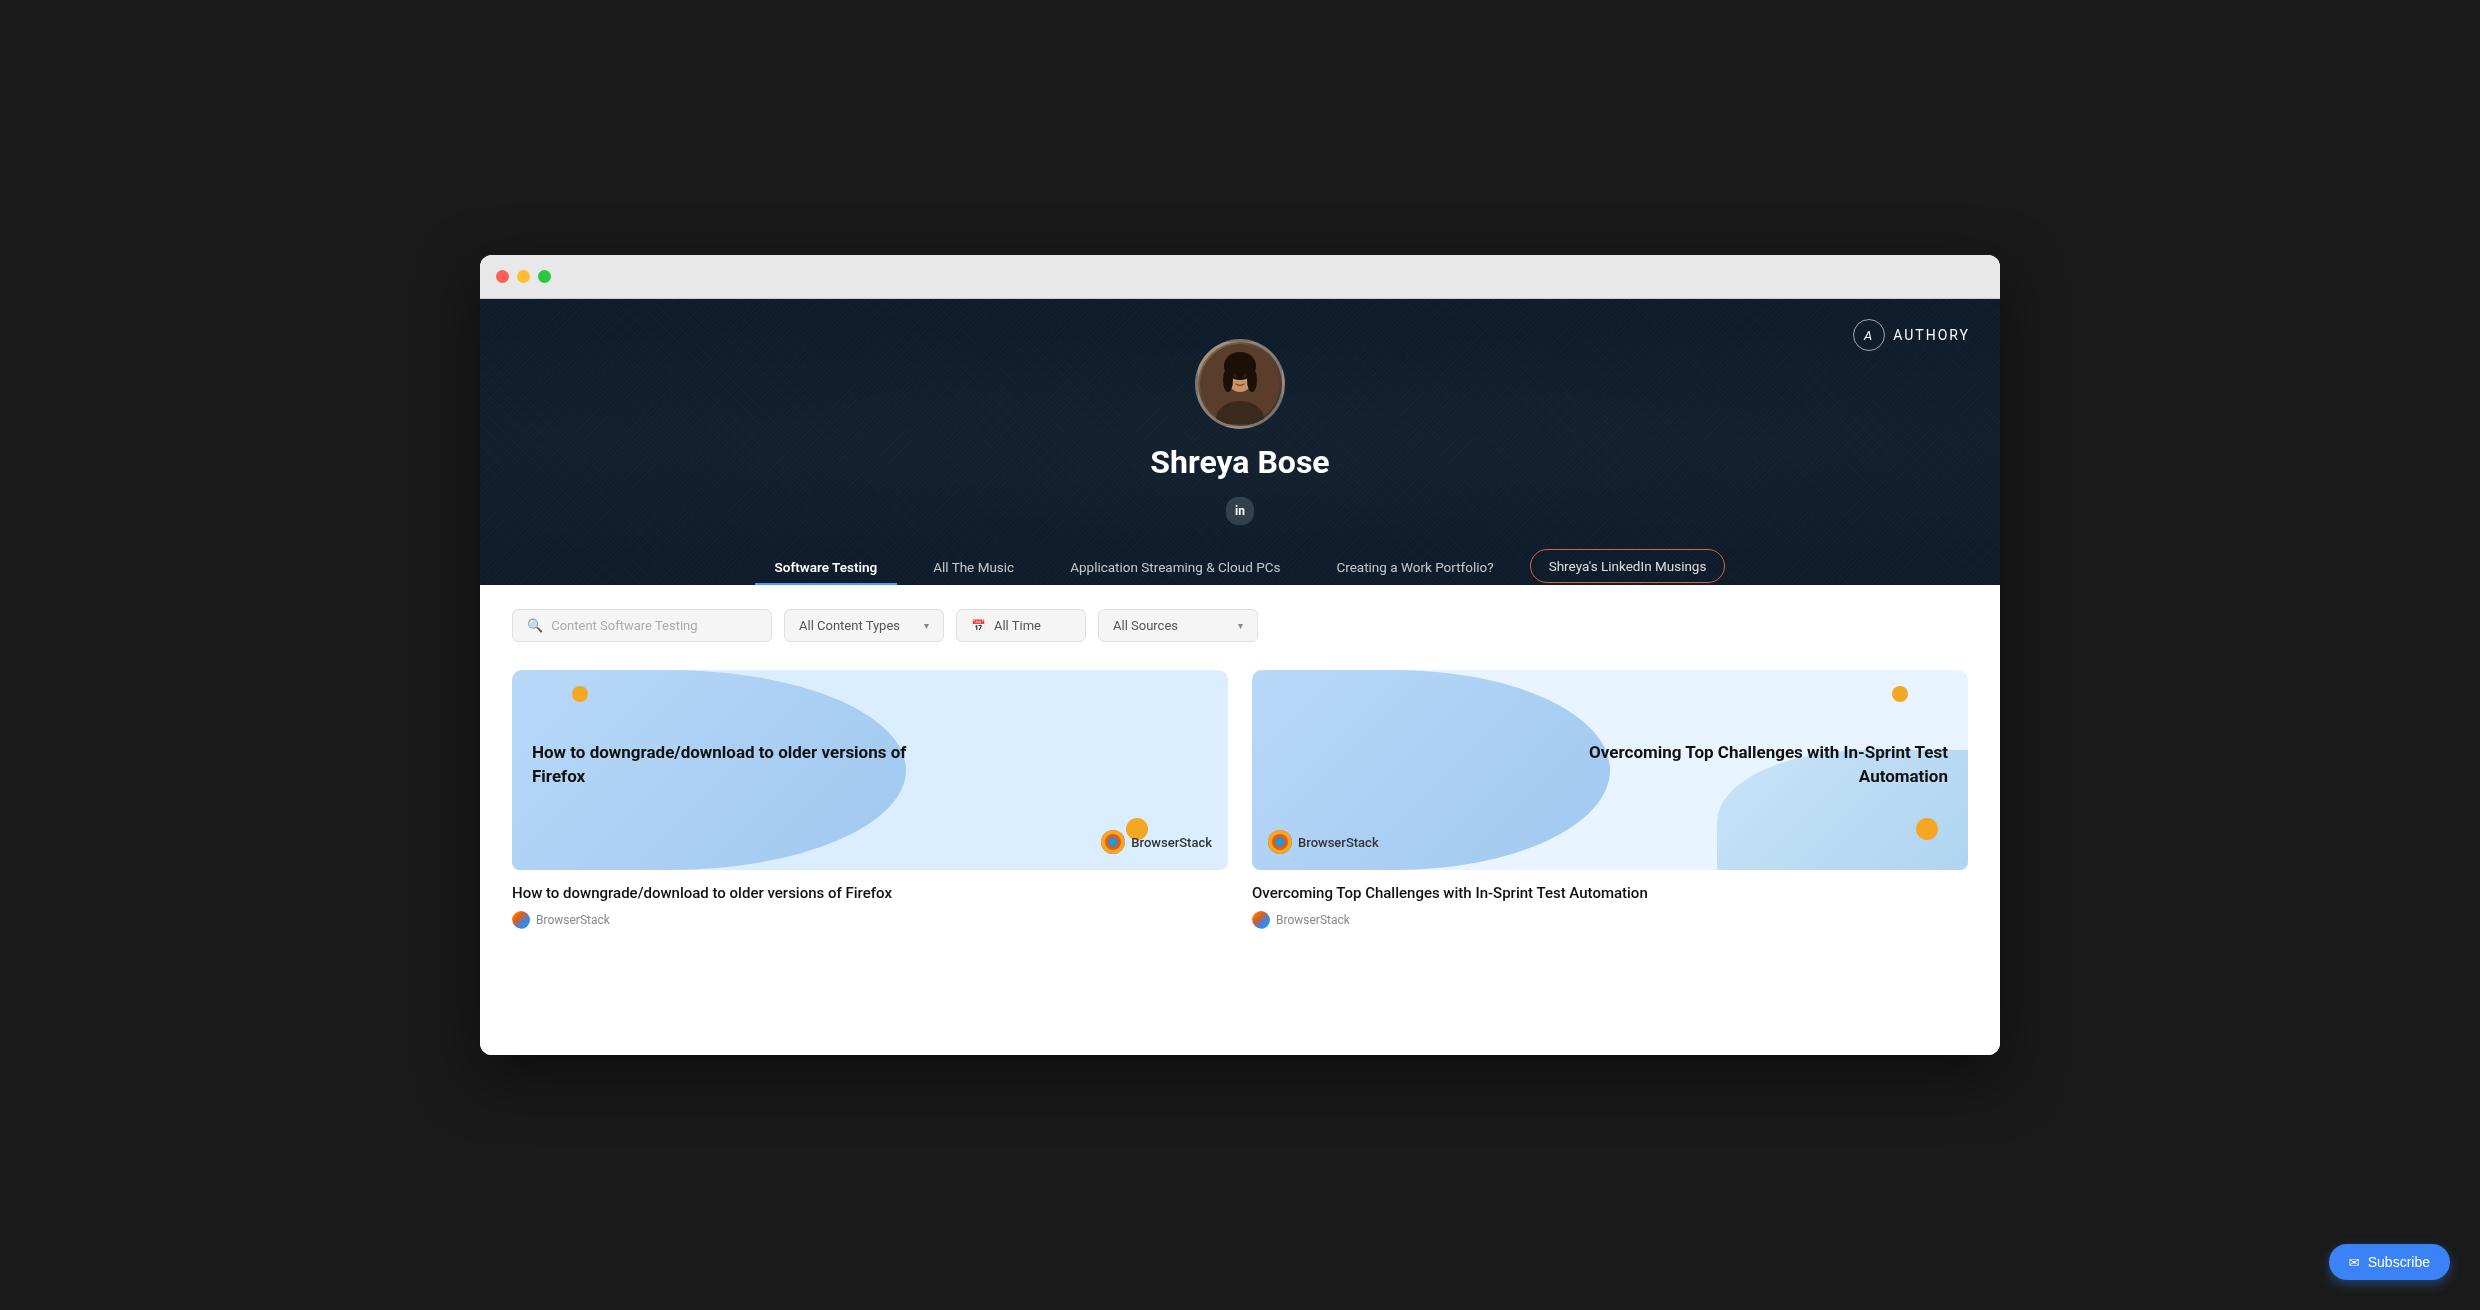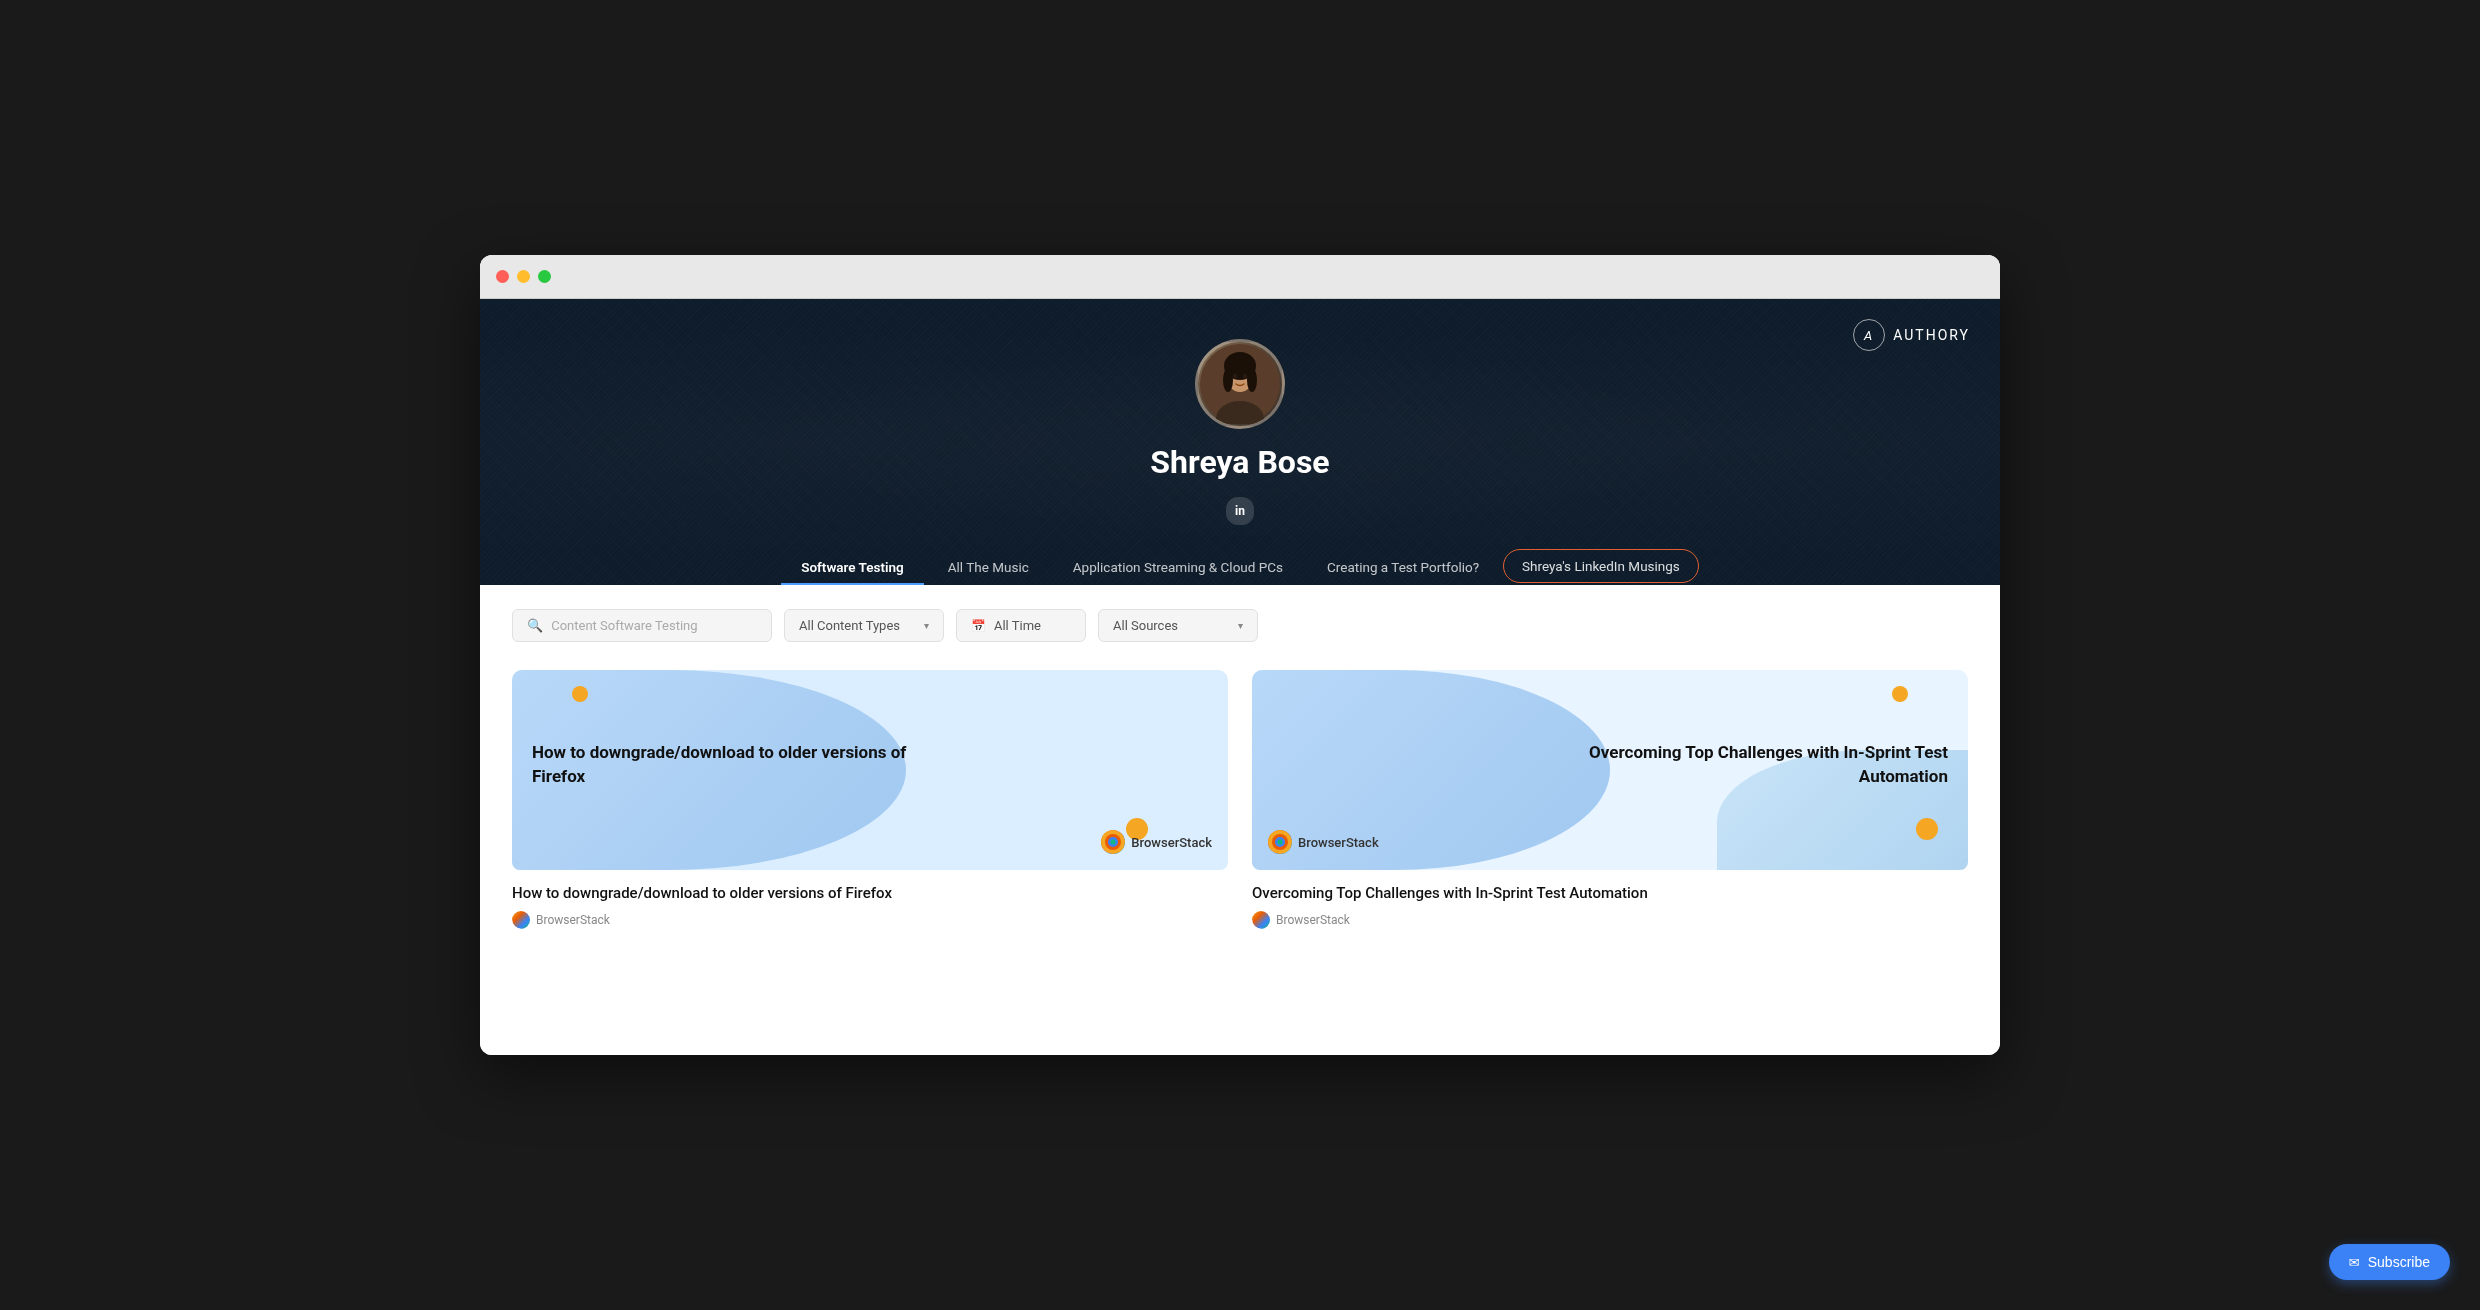--- a/index.html
+++ b/index.html
@@ -171,21 +171,21 @@
       align-items: center;
       justify-content: center;
       color: #fff;
       font-size: 12px;
       font-weight: 700;
     }
 
     
     .nav-tabs {
       display: flex;
-      gap: 4px;
+      gap: 16px;
       margin-top: 24px;
       position: relative;
       z-index: 1;
       align-items: flex-end;
     }
 
     .nav-tab {
       padding: 10px 20px;
       color: rgba(255,255,255,0.75);
       font-size: 13.5px;
@@ -562,21 +562,21 @@
         <div class="nav-tab active">
           <span>Software Testing</span>
         </div>
         <div class="nav-tab">
           <span>All The Music</span>
         </div>
         <div class="nav-tab">
           <span>Application Streaming &amp; Cloud PCs</span>
         </div>
         <div class="nav-tab">
-          <span>Creating a Test Portfolio?</span>
+          <span>Creating a Work Portfolio?</span>
         </div>
         <div class="nav-tab highlighted">
           <span>Shreya's LinkedIn Musings</span>
         </div>
       </nav>
     </div>
 
     <div class="main-content">
 
       <div class="filter-bar">

